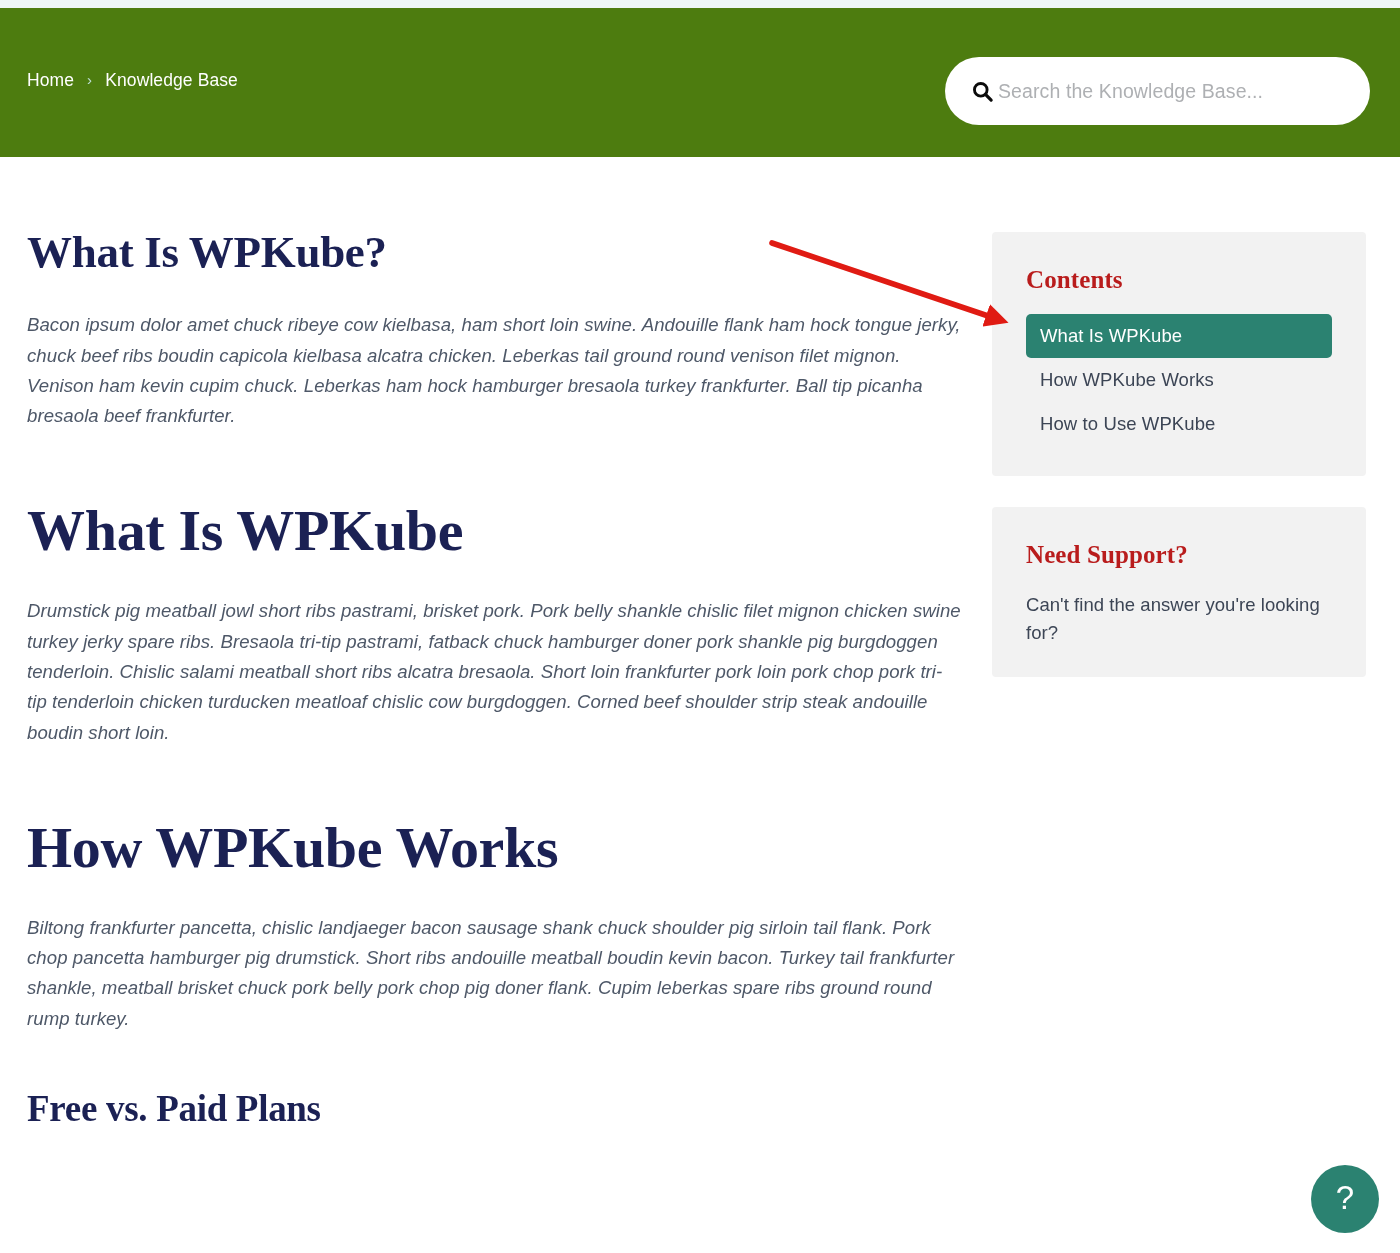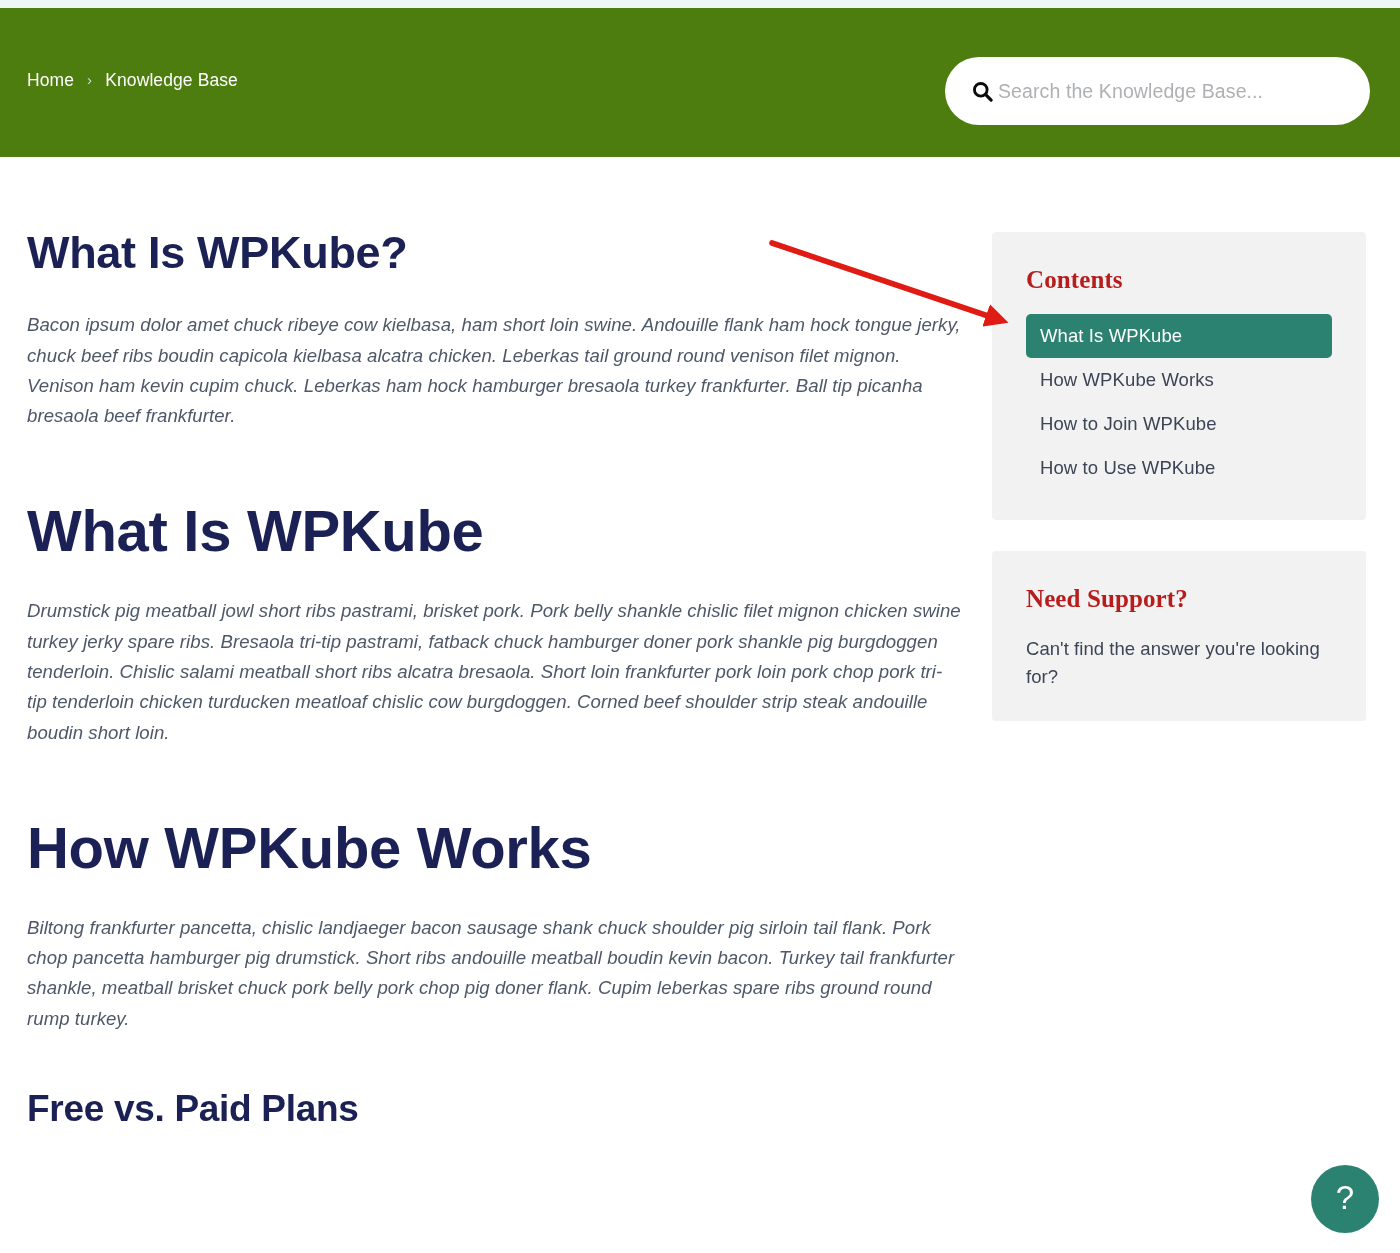--- a/index.html
+++ b/index.html
@@ -116,21 +116,21 @@
     position: absolute;
     left: 992px;
     top: 75px;
     width: 374px;
   }
 
   
   h1.article-title,
   h2.section-title,
   h3.sub-title {
-    font-family: Liberation Sans, sans-serif;
+    font-family: Liberation Serif, serif;
     color: #1b2154;
     font-weight: 700;
     letter-spacing: -0.3px;
   }
   h1.article-title {
     font-size: 45px;
     line-height: 1.05;
     margin-top: 72px;
   }
   h2.section-title {
@@ -288,23 +288,20 @@
         <div class="card-title">Contents</div>
 
         <ul class="toc-list">
           <li>
             <a class="toc-item active" href="#">What Is WPKube</a>
           </li>
           <li>
             <a class="toc-item" href="#">How WPKube Works</a>
           </li>
           <li>
-            <a class="toc-item" href="#">How to Join WPKube</a>
-          </li>
-          <li>
             <a class="toc-item" href="#">How to Use WPKube</a>
           </li>
         </ul>
       </section>
 
       <section class="card">
         <div class="card-title">Need Support?</div>
         <p class="support-text">Can't find the answer you're looking for?</p>
       </section>
 

